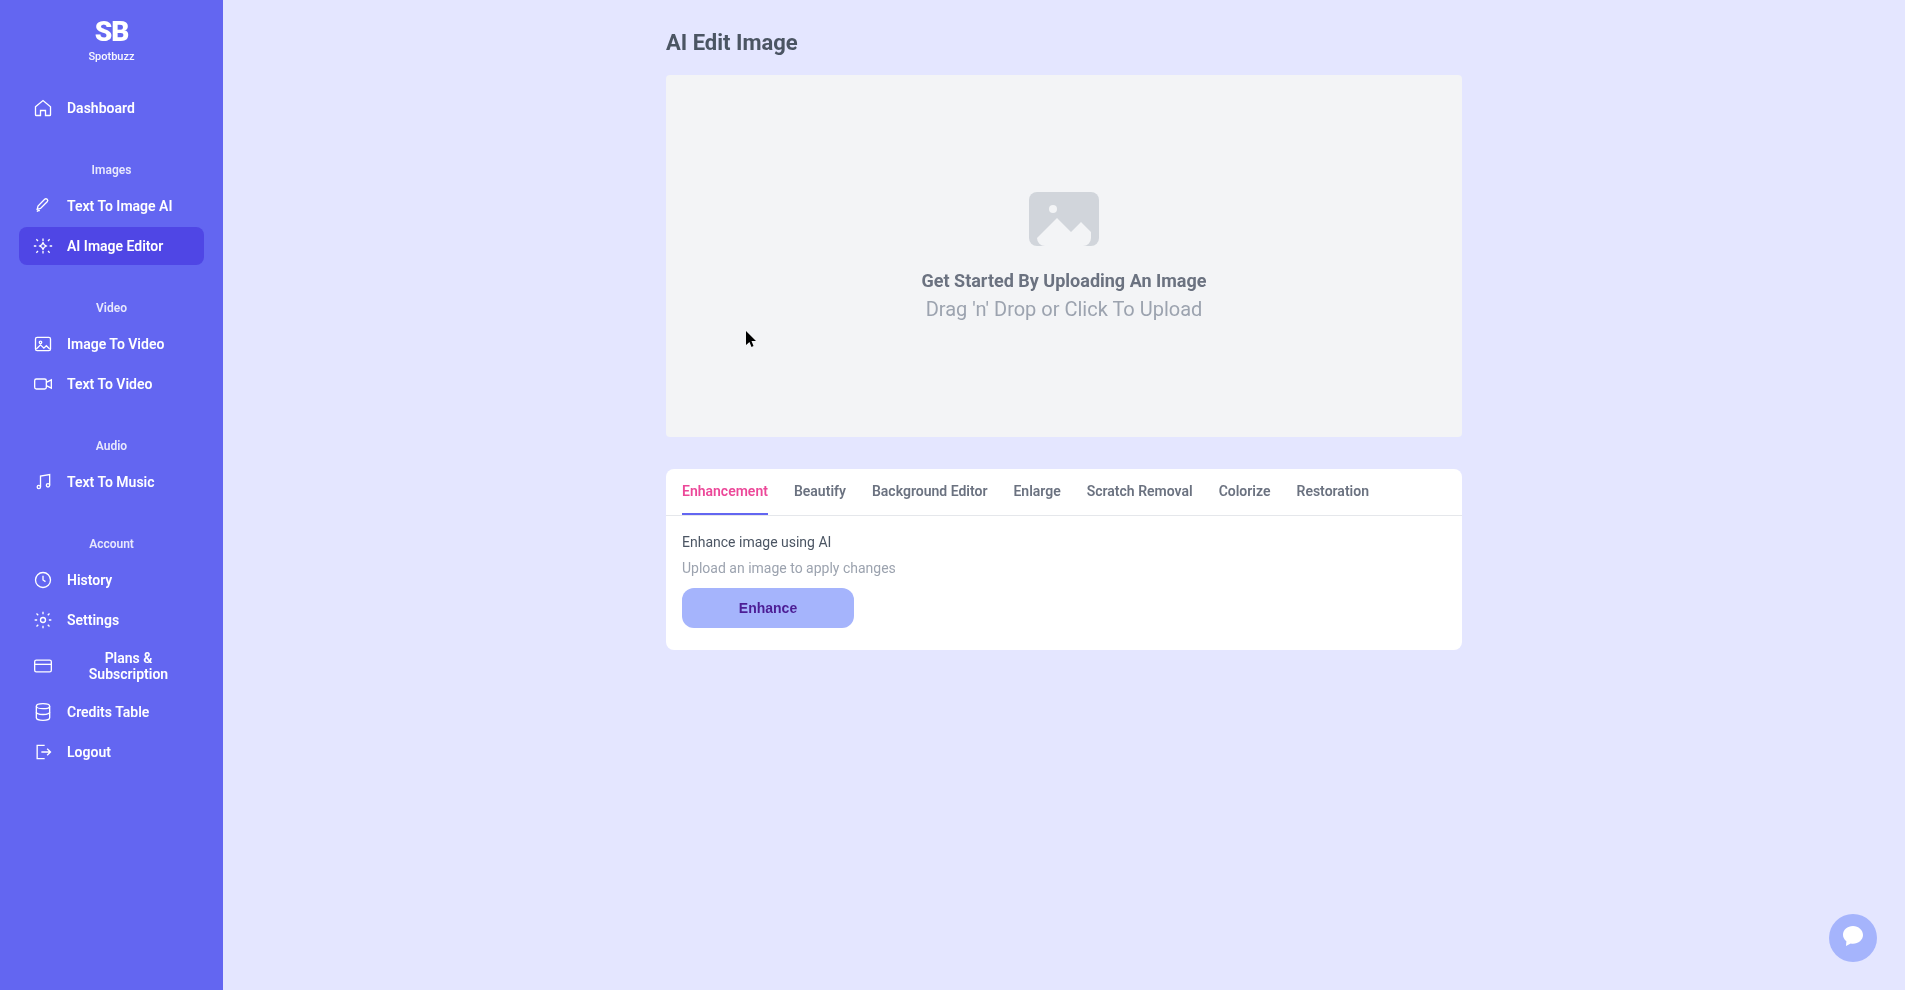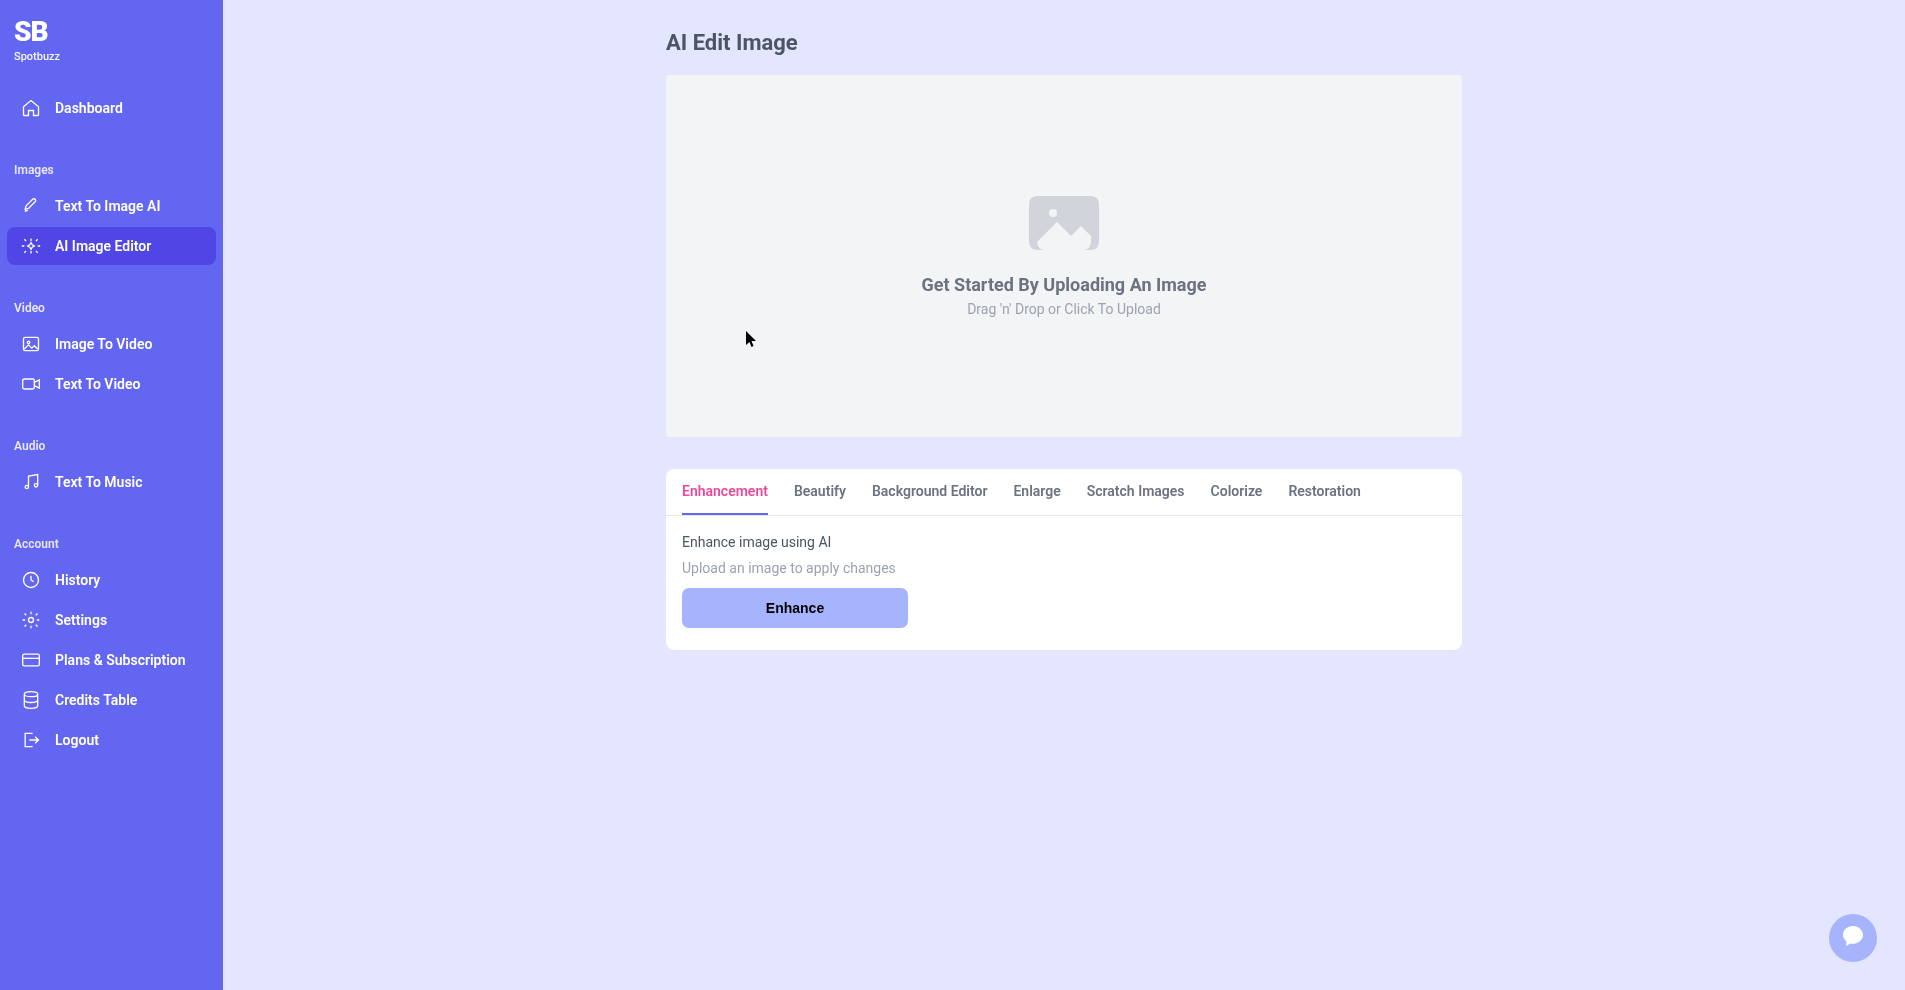--- a/index.html
+++ b/index.html
@@ -9,23 +9,24 @@
   width: 1905px;
   height: 990px;
   overflow: hidden;
   display: flex;
 }
 .sidebar {
   width: 223px;
   height: 100%;
   background: #6366f1;
   color: #fff;
-  padding: 18px 0;
+  padding: 18px 12px;
   flex-shrink: 0;
   overflow-y: auto;
+  text-align: center;
 }
 .logo-block { padding: 0 14px 8px 14px; }
 .logo-text {
   font-size: 28px;
   font-weight: 900;
   letter-spacing: -1px;
   line-height: 1;
 }
 .logo-sub {
   font-size: 11px;
@@ -84,21 +85,21 @@
   cursor: pointer;
   margin-bottom: 32px;
 }
 .upload-title {
   font-size: 18px;
   font-weight: 700;
   color: #6b7280;
   margin-top: 20px;
 }
 .upload-sub {
-  font-size: 14px;
+  font-size: 20px;
   color: #9ca3af;
   margin-top: 6px;
 }
 .tabs-card {
   background: #fff;
   border-radius: 8px;
   padding: 0;
 }
 .tabs-bar {
   display: flex;
@@ -116,27 +117,27 @@
 }
 .tab.active {
   color: #ec4899;
   border-bottom-color: #6366f1;
 }
 .tab-content { padding: 18px 16px 22px 16px; }
 .tab-desc { font-size: 14px; color: #4b5563; margin-bottom: 10px; }
 .tab-hint { font-size: 14px; color: #9ca3af; margin-bottom: 12px; }
 .enhance-btn {
   background: #a5b4fc;
-  color: #000000;
+  color: #4c1d95;
   font-size: 14px;
   font-weight: 700;
   border: none;
-  border-radius: 7px;
+  border-radius: 12px;
   padding: 12px 0;
-  width: 226px;
+  width: 172px;
   cursor: pointer;
 }
 .chat-fab {
   position: fixed;
   right: 28px;
   bottom: 28px;
   width: 48px;
   height: 48px;
   border-radius: 50%;
   background: #a5b4fc;
@@ -299,21 +300,21 @@
       <div class="upload-title">Get Started By Uploading An Image</div>
       <div class="upload-sub">Drag 'n' Drop or Click To Upload</div>
     </div>
 
     <div class="tabs-card">
       <div class="tabs-bar">
         <div class="tab active">Enhancement</div>
         <div class="tab">Beautify</div>
         <div class="tab">Background Editor</div>
         <div class="tab">Enlarge</div>
-        <div class="tab">Scratch Images</div>
+        <div class="tab">Scratch Removal</div>
         <div class="tab">Colorize</div>
         <div class="tab">Restoration</div>
       </div>
       <div class="tab-content">
         <div class="tab-desc">Enhance image using AI</div>
         <div class="tab-hint">Upload an image to apply changes</div>
         <button class="enhance-btn">Enhance</button>
       </div>
     </div>
   </div>

